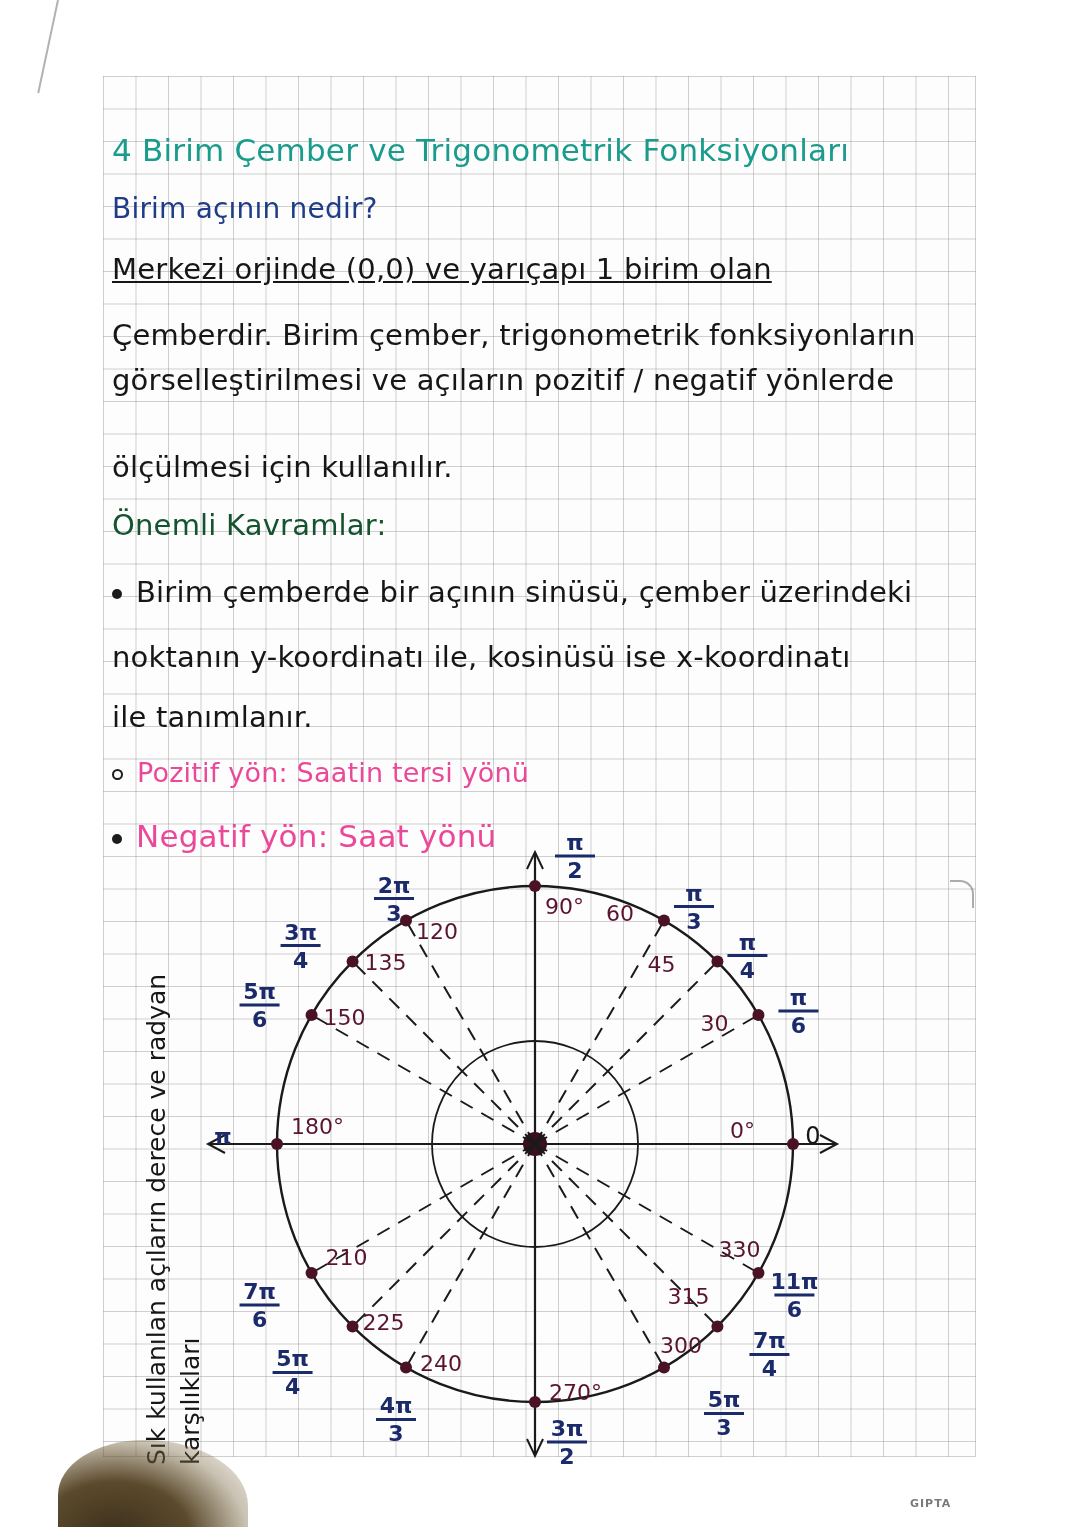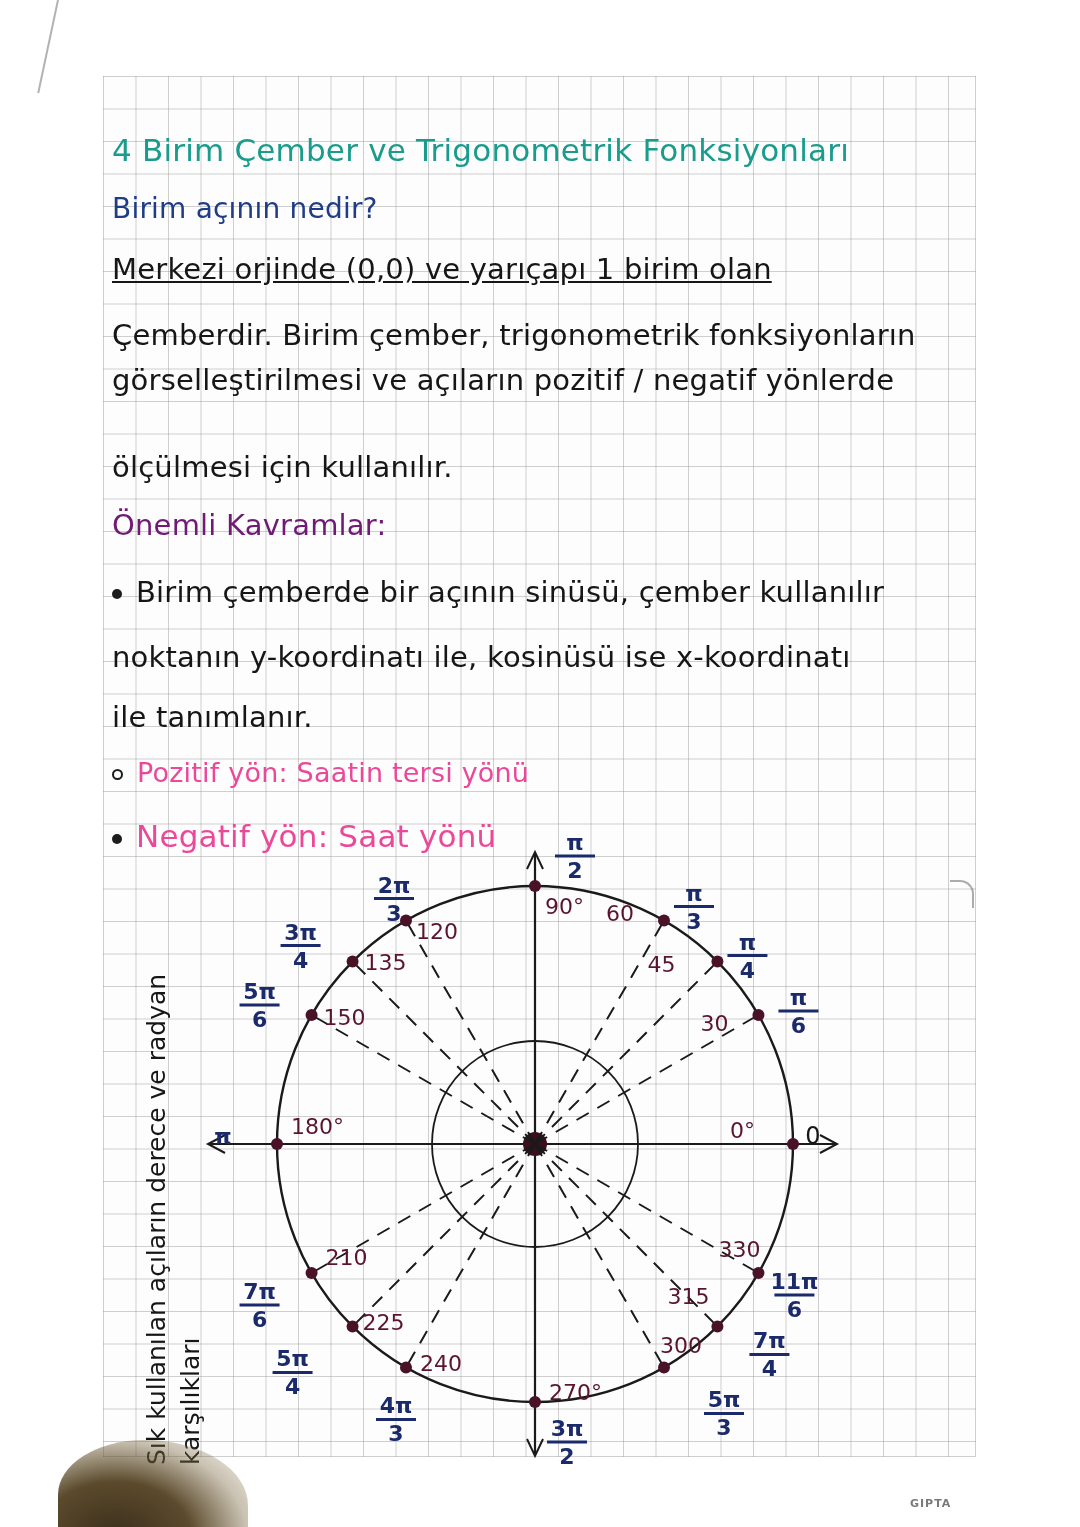--- a/index.html
+++ b/index.html
@@ -22,21 +22,21 @@
     position:absolute; left:112px; white-space:nowrap;
     font-family:"DejaVu Sans", sans-serif;
     font-size:29px; color:#161616; letter-spacing:0.2px;
   }
   .title { color:#1a9c8c; font-size:31px; top:132px; }
   .question { color:#1f3c86; font-size:28px; top:192px; }
   .l1 { top:252px;text-decoration:underline; }
   .l2 { top:318px; }
   .l3 { top:363px; }
   .l4 { top:450px; }
-  .h2 { top:508px; color:#701a75;text-align:right; }
+  .h2 { top:508px; color:#14532d;text-align:right; }
   .b1 { top:575px; }
   .b1b { top:640px; }
   .b1c { top:700px; }
   .b2 { top:757px; font-size:27px; }
   .b3 { top:818px; font-size:31px; }
   .bold-ink { color:#ec4899; }
   .bullet { display:inline-block; width:10px; height:10px; border-radius:50%;
             background:#1c1c1c; margin-right:14px; vertical-align:middle; }
   .bullet.hollow { background:transparent; border:2px solid #1c1c1c; width:7px; height:7px; }
   .side-label {
@@ -71,21 +71,21 @@
 <div class="line question">Birim açının nedir?</div>
 
 <div class="line l1">Merkezi orjinde (0,0) ve yarıçapı 1 birim olan</div>
 <div class="line l2">Çemberdir. Birim çember, trigonometrik fonksiyonların</div>
 <div class="line l3">görselleştirilmesi ve açıların pozitif / negatif yönlerde</div>
 <div class="line l4">ölçülmesi için kullanılır.</div>
 
 <div class="line h2">Önemli Kavramlar:</div>
 
 <div class="line b1">
-  <span class="bullet"></span><span>Birim çemberde bir açının sinüsü, çember kullanılır</span>
+  <span class="bullet"></span><span>Birim çemberde bir açının sinüsü, çember üzerindeki</span>
 </div>
 <div class="line b1b">noktanın y-koordinatı ile, kosinüsü ise x-koordinatı</div>
 <div class="line b1c">ile tanımlanır.</div>
 
 <div class="line b2 bold-ink">
   <span class="bullet hollow"></span><span>Pozitif yön: Saatin tersi yönü</span>
 </div>
 <div class="line b3 bold-ink">
   <span class="bullet"></span><span>Negatif yön: Saat yönü</span>
 </div>

